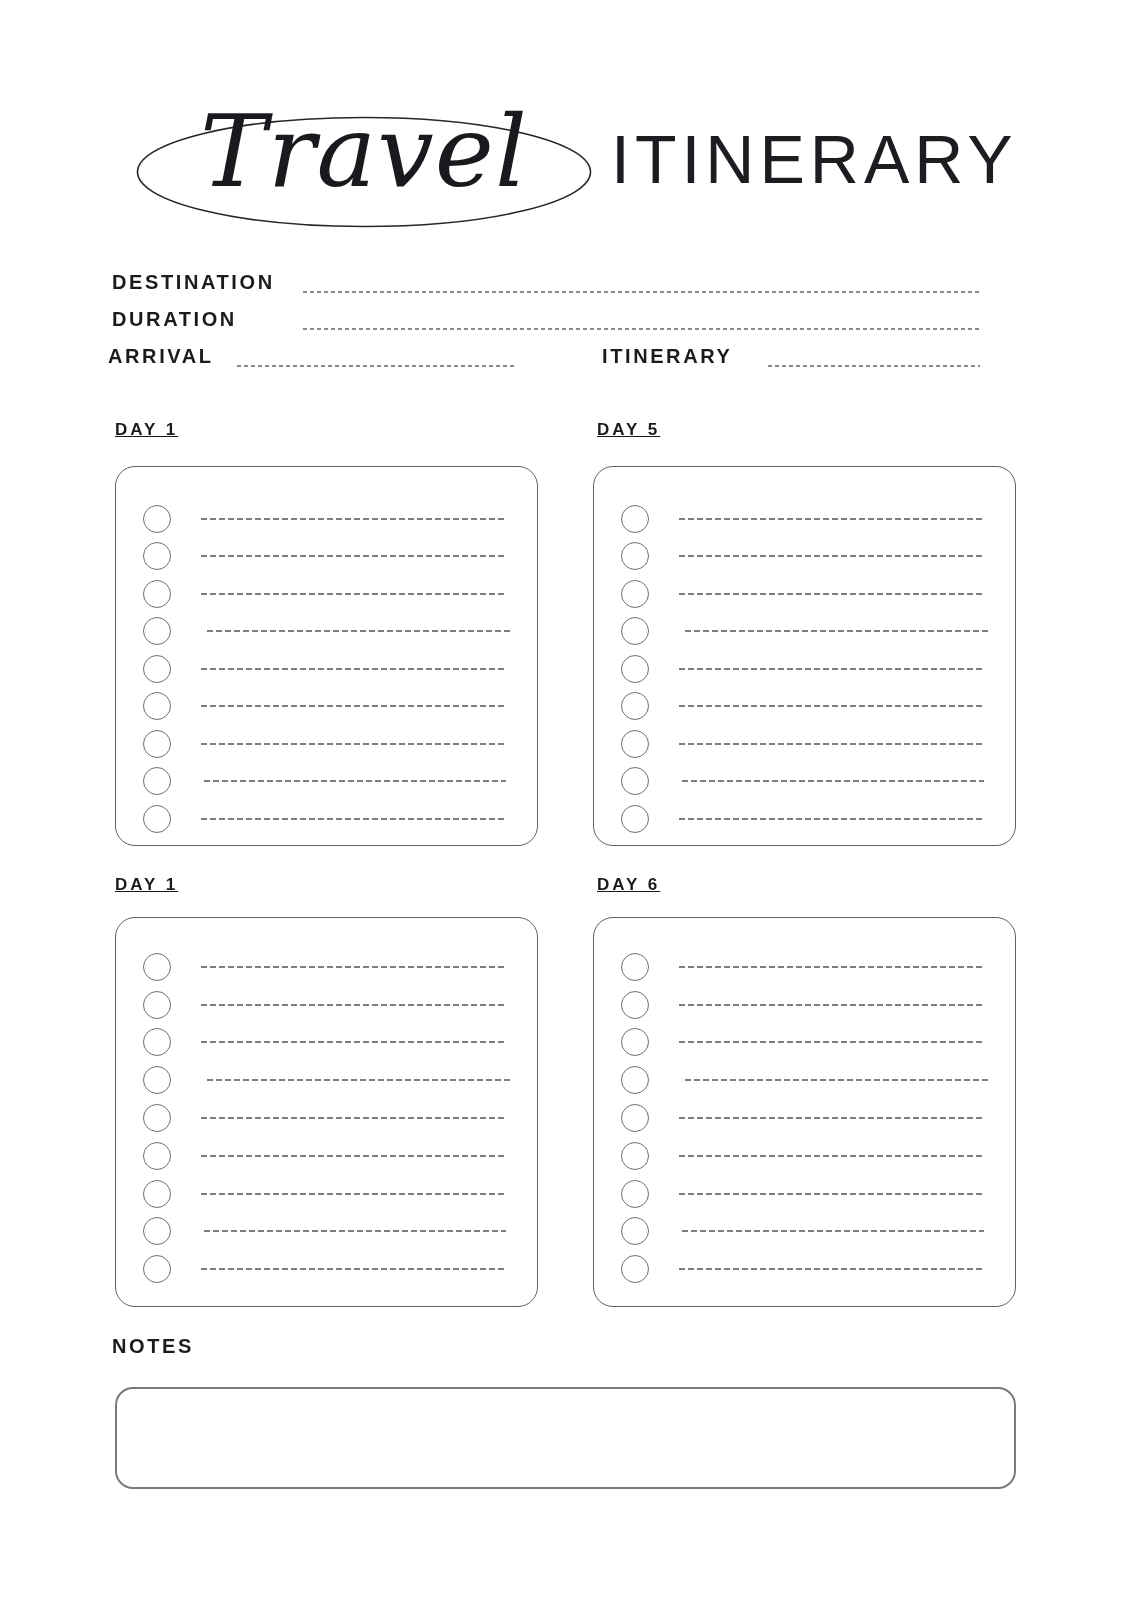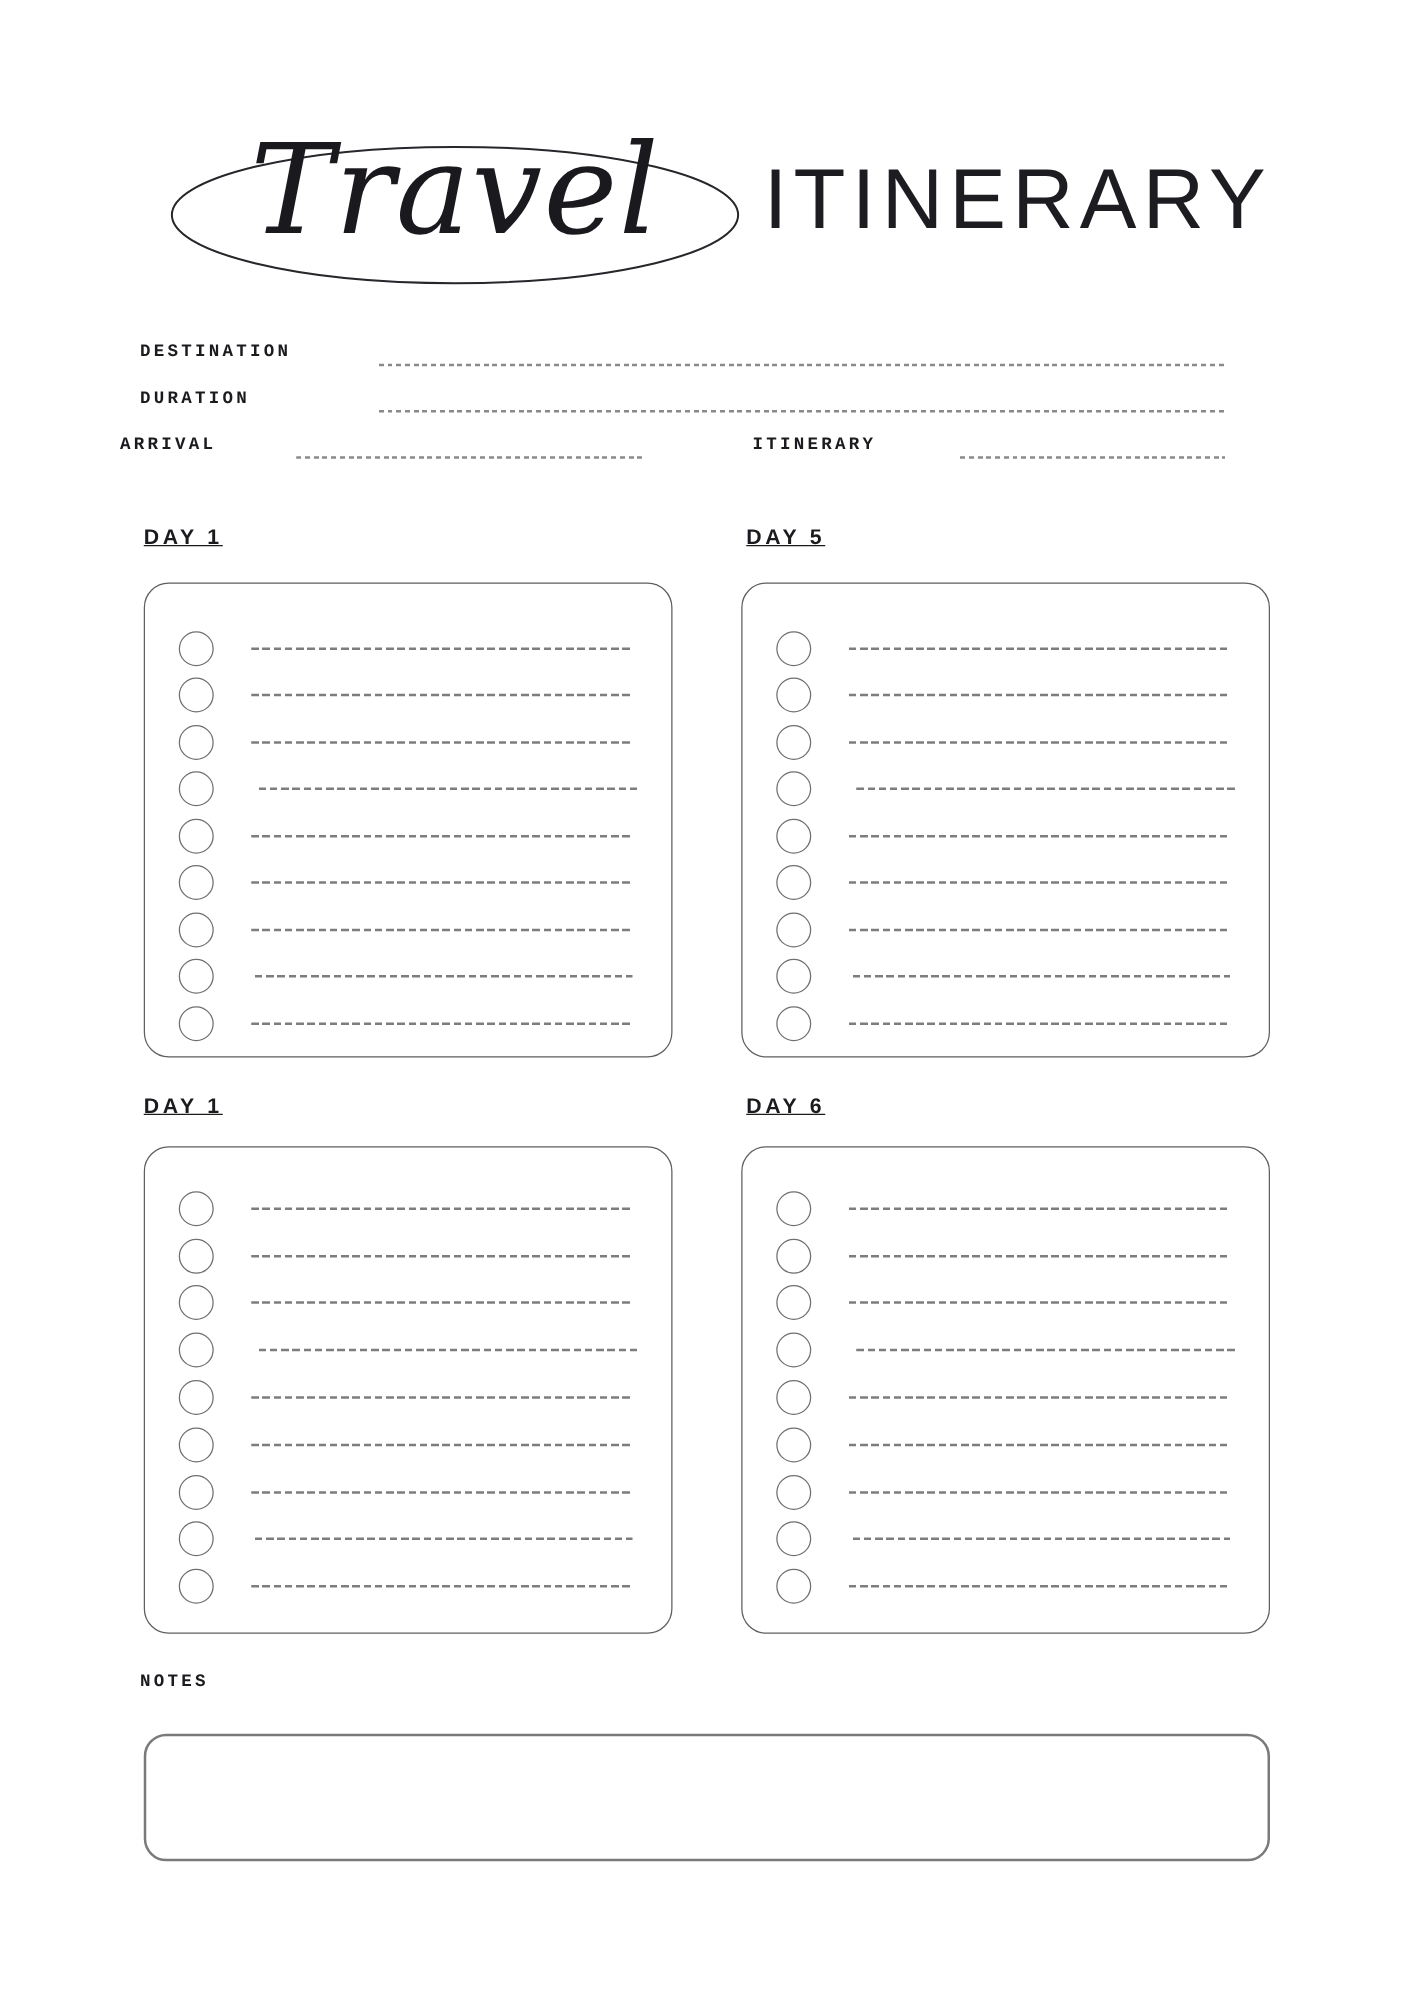--- a/index.html
+++ b/index.html
@@ -37,33 +37,33 @@
   .caps-word{
     position:absolute;left:611px;top:121px;
     font-size:68px;line-height:1;font-weight:400;
     letter-spacing:5px;color:var(--ink);
     white-space:nowrap;
   }
 
   
   .field-label{
     position:absolute;
-    font-size:14px;font-weight:700;
+    font-size:20px;font-weight:700;
     letter-spacing:2.6px;color:var(--label);
-    line-height:18px;white-space:nowrap;font-family:Liberation Mono, monospace;
+    line-height:18px;white-space:nowrap;
   }
   .fine-line{
     position:absolute;height:2px;
     background:repeating-linear-gradient(90deg,var(--line-gray) 0 4px,transparent 4px 7px);
   }
   .lbl-destination{left:112px;top:269px;}
   .ln-destination{left:303px;top:287px;width:677px;}
   .lbl-duration{left:112px;top:306px;text-align:right;}
   .ln-duration{left:303px;top:324px;width:677px;}
-  .lbl-arrival{left:96px;top:343px;}
+  .lbl-arrival{left:108px;top:343px;}
   .ln-arrival{left:237px;top:361px;width:278px;}
   .lbl-departure{left:602px;top:343px;}
   .ln-departure{left:768px;top:361px;width:212px;}
 
   
   .day-label{
     position:absolute;
     font-size:17px;font-weight:700;
     letter-spacing:3px;color:var(--label);
     line-height:19px;white-space:nowrap;text-decoration:underline;

